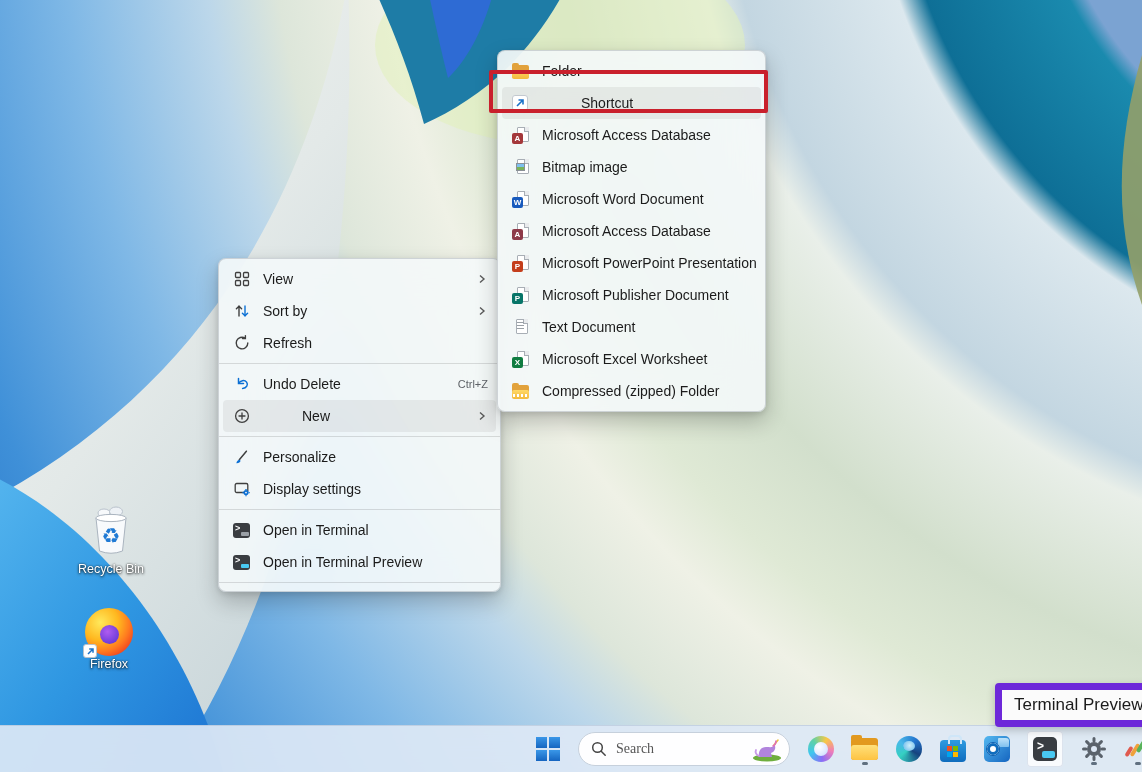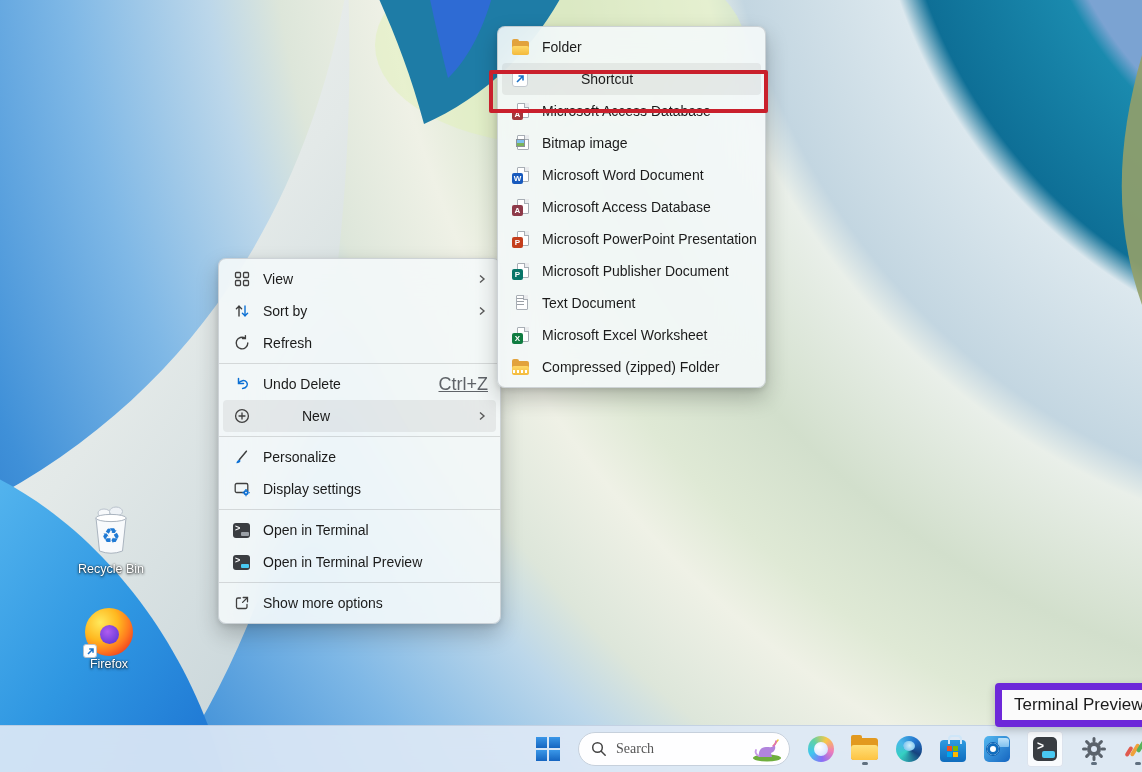--- a/index.html
+++ b/index.html
@@ -22,27 +22,27 @@
   .fx-core { position:absolute; left:15px; top:17px; width:19px; height:19px; border-radius:50%;
      background: radial-gradient(circle at 40% 35%, #b05cf0 0%, #6a3bd8 75%); }
   .fx-badge { position:absolute; left:-2px; bottom:-2px; width:14px; height:14px; background:#fff;
      border:1px solid #b9c2cc; border-radius:3px; display:flex; align-items:center; justify-content:center; }
 
   
   .menu { position:absolute; background:rgba(244,248,250,0.90); backdrop-filter:blur(22px) saturate(1.3);
           border:1px solid rgba(110,120,130,0.28); border-radius:8px; padding:4px 0;
           box-shadow:0 10px 22px rgba(0,0,0,0.22), 0 2px 6px rgba(0,0,0,0.12); z-index:5; }
   #main-menu { left:218px; top:258px; width:283px; }
-  #new-submenu { left:497px; top:26px; width:269px;text-align:center; }
+  #new-submenu { left:497px; top:50px; width:269px;text-align:center; }
   .mrow { display:flex; align-items:center; height:32px; margin:0 4px; padding:0 8px 0 10px;
           border-radius:4px; cursor:default; }
   .mrow.hl { background:rgba(0,0,0,0.06);gap:39px; }
   .micon { width:20px; height:18px; display:flex; align-items:center; justify-content:flex-start; flex:0 0 20px; }
   .mlabel { font-size:14px; color:#1b1b1b; margin-left:10px; white-space:nowrap; }
-  .mshortcut { margin-left:auto; font-size:18px; color:#5f6368;text-decoration:underline; }
+  .mshortcut { margin-left:auto; font-size:11px; color:#5f6368; }
   .chev { margin-left:auto; display:flex; align-items:center; }
   .msep { height:1px; background:rgba(0,0,0,0.12); margin:4px 0; }
 
   
   .fic { position:relative; width:18px; height:17px; flex:0 0 18px; }
   .fic .page { position:absolute; right:1px; top:0; width:12px; height:15px; background:#fff;
                border:1px solid #a8aeb5; border-radius:1px; }
   .fic .page::after { content:""; position:absolute; right:-1px; top:-1px; width:4px; height:4px;
                background:#e8eaec; border-left:1px solid #a8aeb5; border-bottom:1px solid #a8aeb5; }
   .fic .sq { position:absolute; left:0; bottom:0; width:11px; height:11px; border-radius:2px;
@@ -319,30 +319,20 @@
         <span class="menu-term">
             <span class="gt">&gt;</span>
             <span class="bar" style="background:#49c9f2"></span>
           </span>
         </span>
       <span class="mlabel">Open in Terminal Preview</span>
     </div>
 
     <div class="msep"></div>
 
-    <div class="mrow">
-      <span class="micon">
-        <svg width="18" height="18" viewBox="0 0 18 18" fill="none" stroke="#3f3f3f" stroke-width="1.3" stroke-linecap="round">
-          <path d="M7.5,4 H5 A1.5,1.5 0 0 0 3.5,5.5 V13 A1.5,1.5 0 0 0 5,14.5 H12.5 A1.5,1.5 0 0 0 14,13 V10.5"></path>
-          <path d="M10.2,3.5 H14.5 V7.8"></path>
-            <path d="M14.3,3.7 L9.6,8.4"></path>
-        </svg>
-        </span>
-      <span class="mlabel">Show more options</span>
-    </div>
   </div>
 
   <div class="menu" id="new-submenu">
 
     <div class="mrow">
       <span class="micon">
         <span class="folderic">
             <span class="fback"></span>
             <span class="ffront"></span>
           </span>

